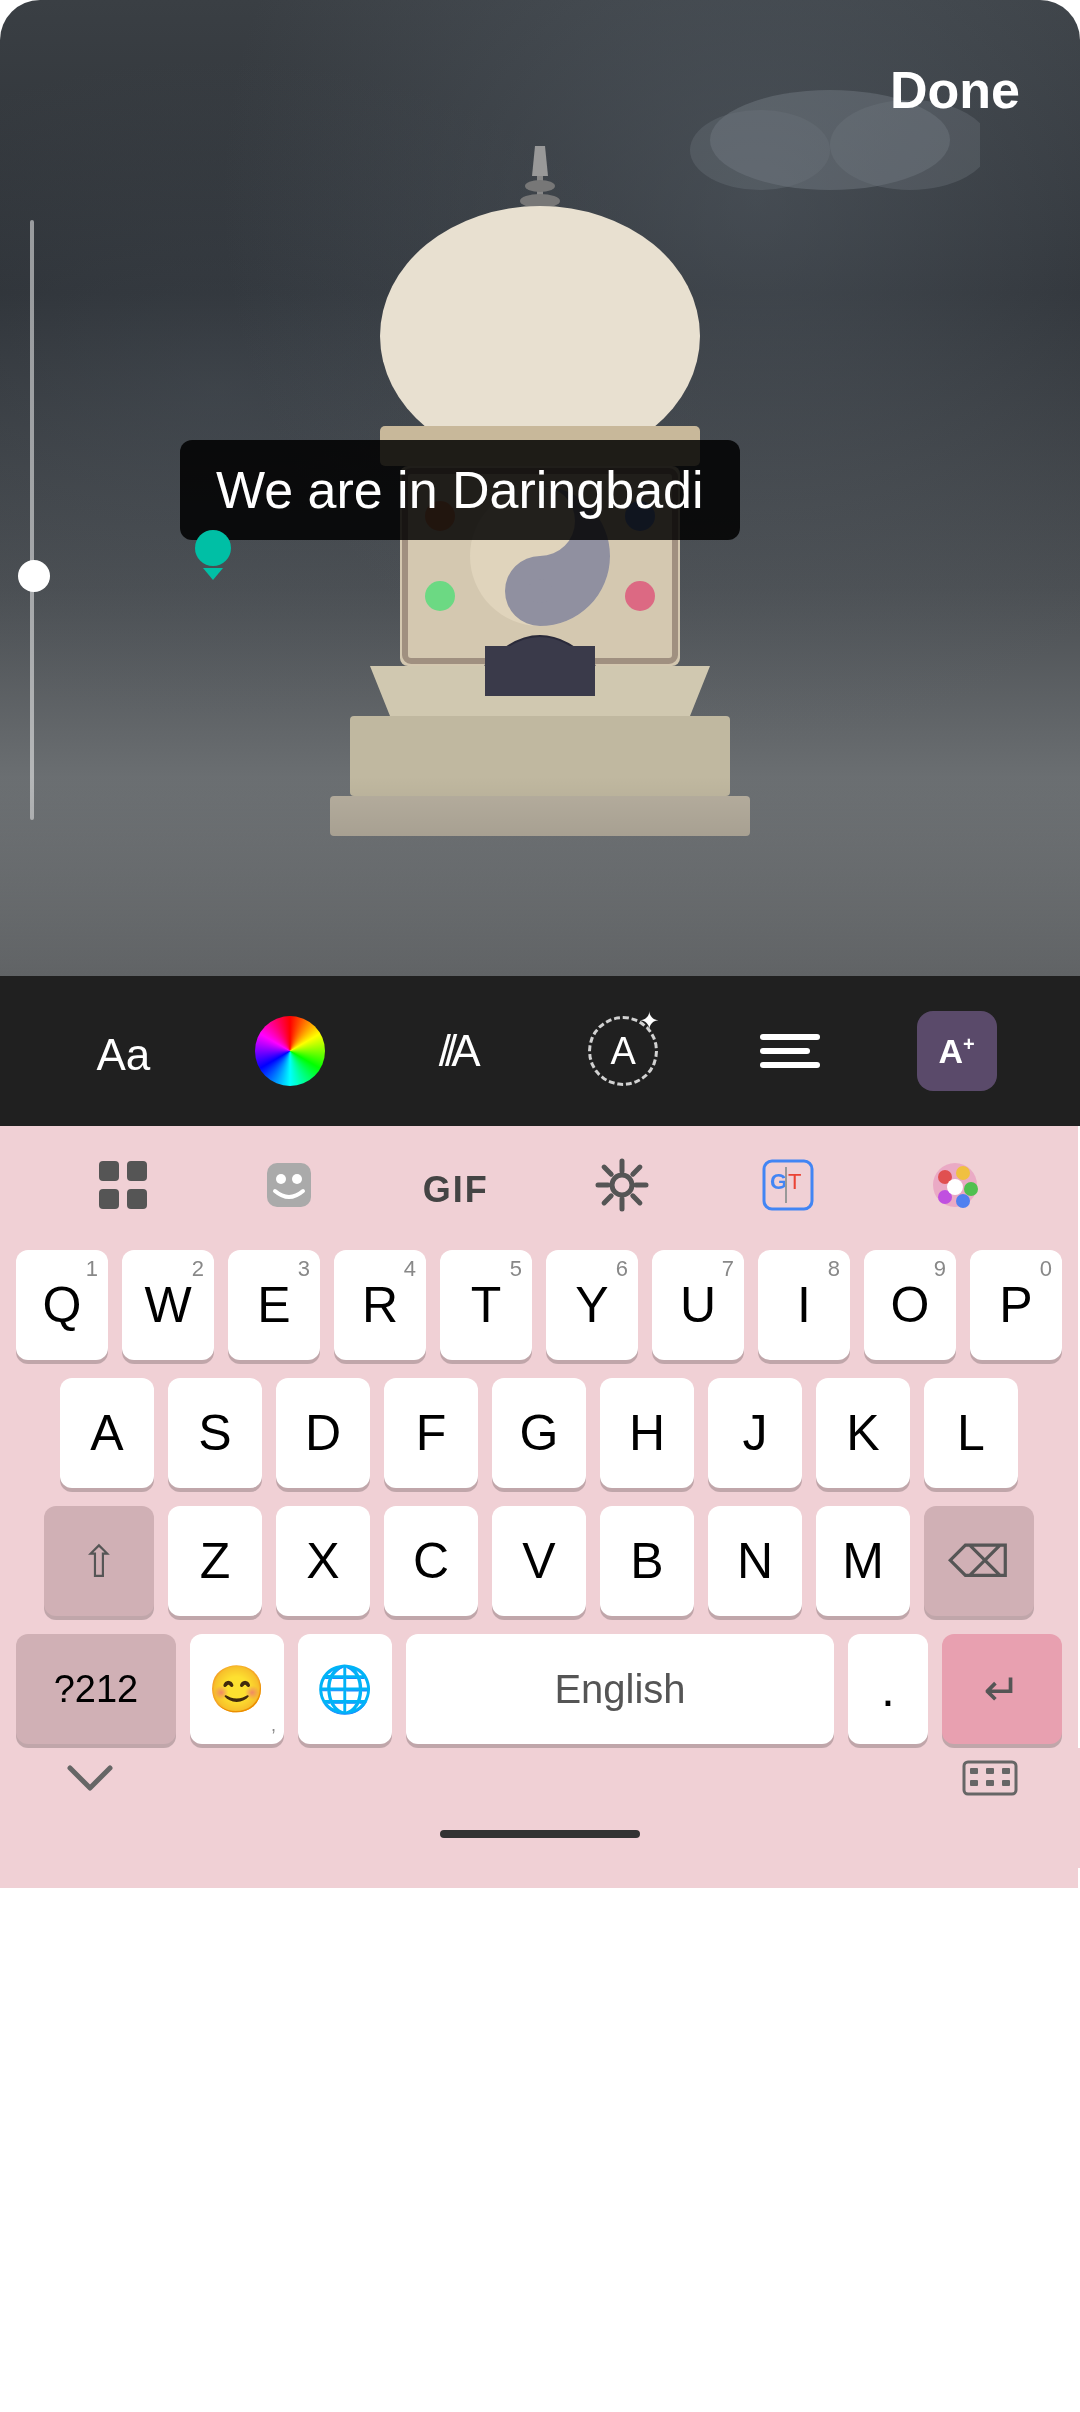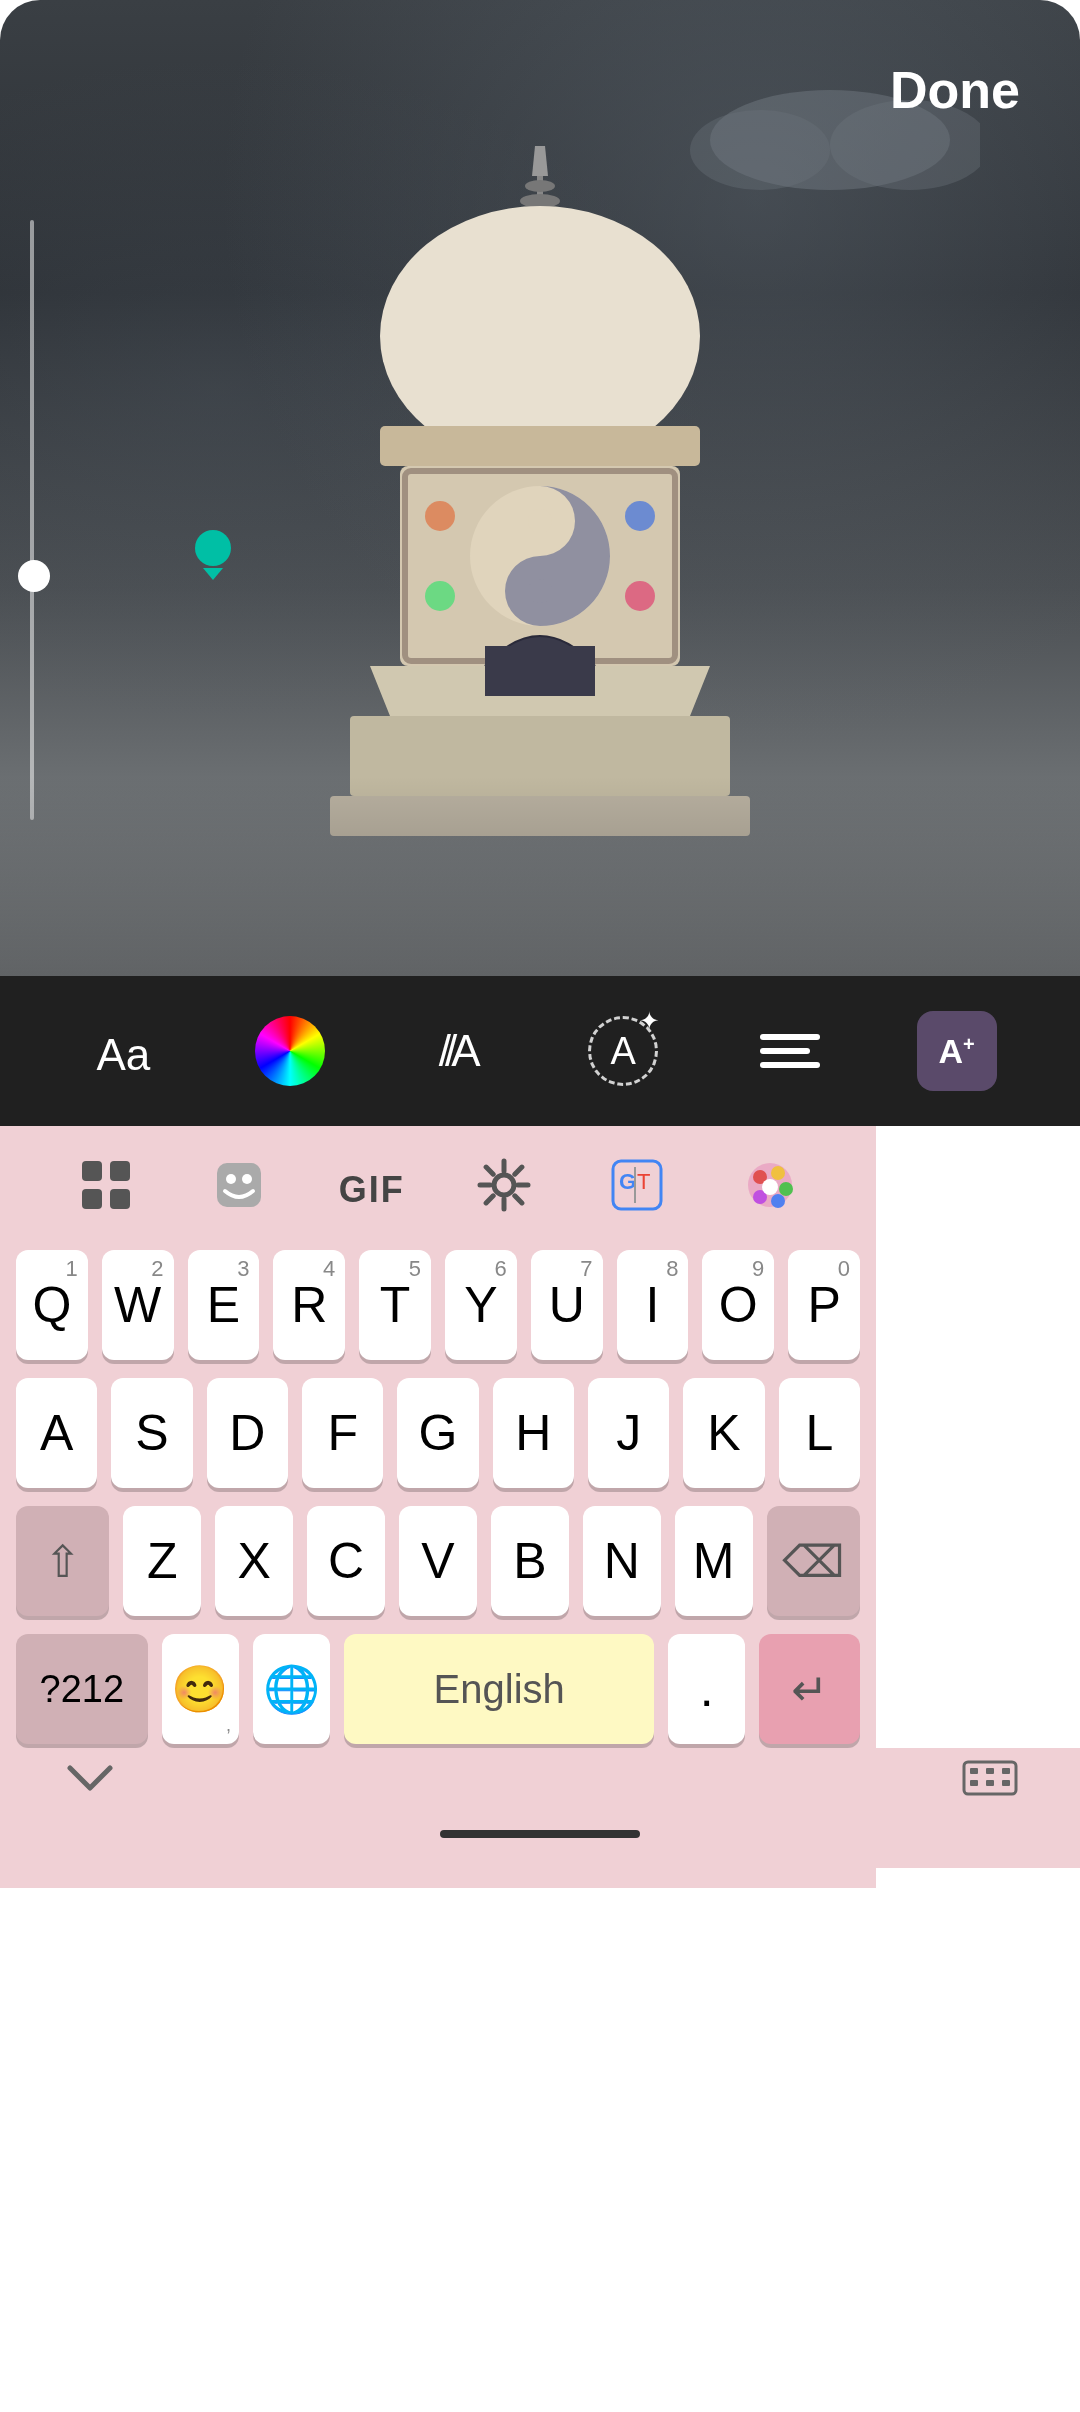--- a/index.html
+++ b/index.html
@@ -180,21 +180,21 @@
       border-radius: 16px;
       display: flex;
       align-items: center;
       justify-content: center;
       color: white;
       font-size: 30px;
     }
 
     
     .keyboard-area {
-      width: 876px;
+      width: 1078px;
       background: #f0d0d5;
       padding-bottom: 20px;
     }
 
     
     .keyboard-tools {
       display: flex;
       align-items: center;
       justify-content: space-around;
       padding: 24px 40px 20px;
@@ -274,21 +274,21 @@
       flex: 1.2;
     }
 
     .key-special {
       background: #d0b0b5;
       max-width: 160px;
       flex: 1.7;
     }
 
     .key-space {
-      background: #fef9c3;
+      background: #ffffff;
       flex: 4;
       max-width: none;
     }
 
     .key-return {
       background: #e8a0b0;
       max-width: 120px;
       flex: 1.3;
     }
 
@@ -387,20 +387,21 @@
       <path d="M 195 530 Q 250 470 305 530" fill="#3a3a4a" stroke="#2a2a3a" stroke-width="2"></path>
       <rect x="195" y="510" width="110" height="50" fill="#3a3a4a"></rect>
 
       <circle cx="150" cy="380" r="15" fill="#e07040" opacity="0.7"></circle>
       <circle cx="350" cy="380" r="15" fill="#4070e0" opacity="0.7"></circle>
       <circle cx="150" cy="460" r="15" fill="#40e070" opacity="0.7"></circle>
       <circle cx="350" cy="460" r="15" fill="#e04070" opacity="0.7"></circle>
     </svg>
   </div>
 
+  <div class="text-overlay">We are in Daringbadi</div>
 
   <div class="color-drop">
     <div class="color-drop-circle"></div>
     <div class="color-drop-point"></div>
   </div>
 
   <div class="photo-bottom-gradient"></div>
 </div>
 
 <div class="toolbar">

